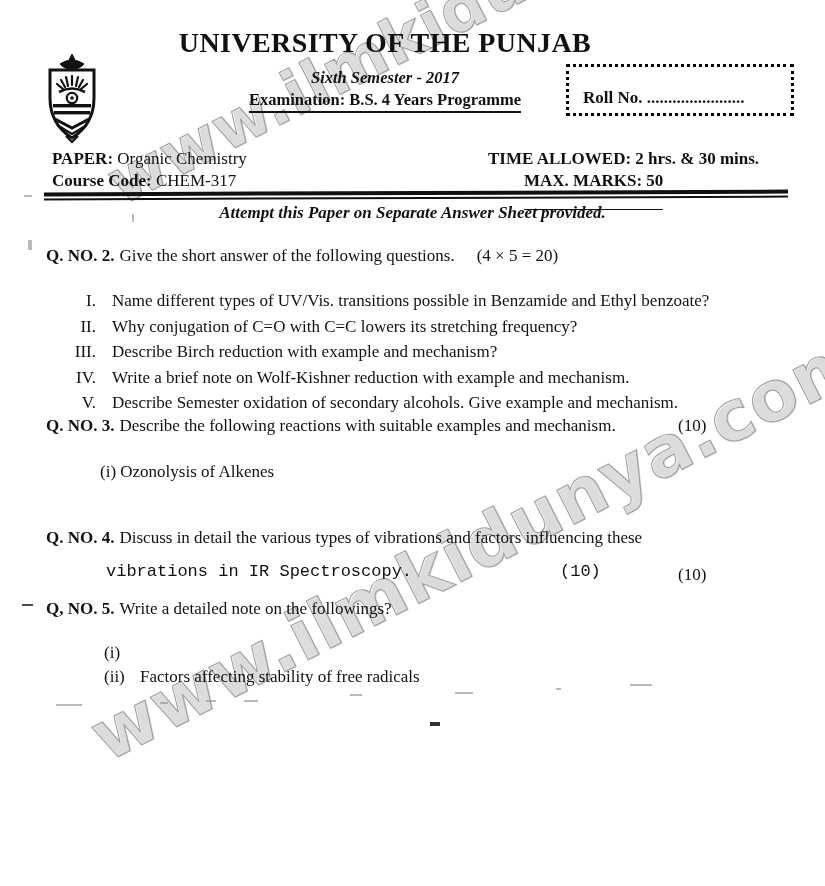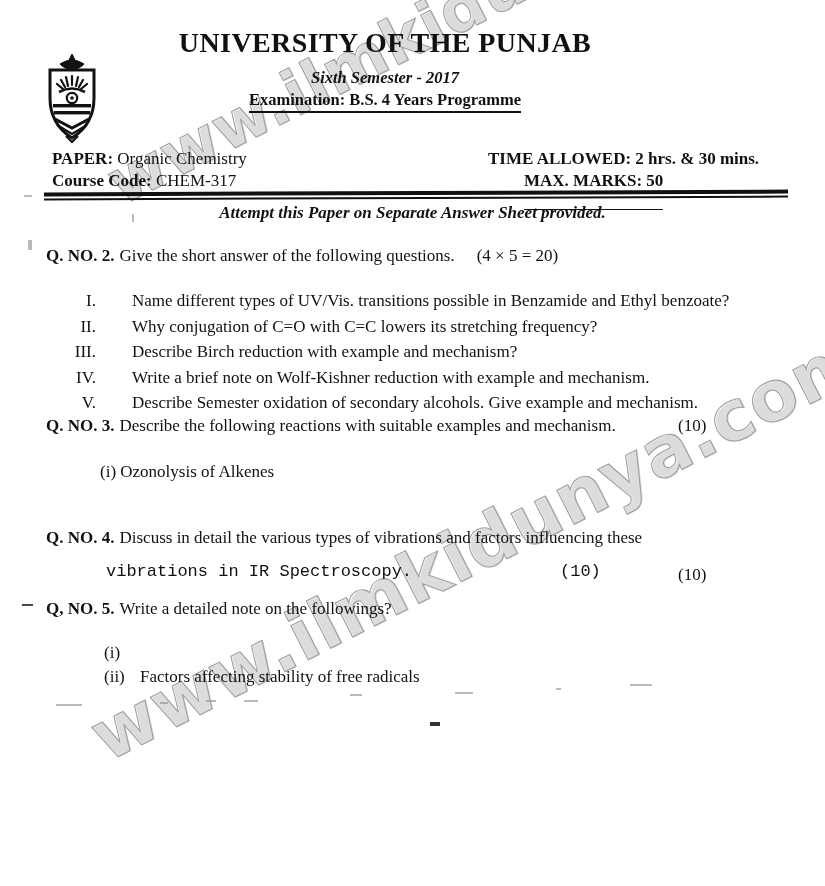--- a/index.html
+++ b/index.html
@@ -239,21 +239,21 @@
     font-size: 17px;
     line-height: 1.5;
   }
   .q2-rn {
     width: 96px;
     text-align: right;
     padding-right: 16px;
     flex: 0 0 auto;
     font-weight: 400;
   }
-  .q2-txt { flex: 1 1 auto; margin-left: 20px; }
+  .q2-txt { flex: 1 1 auto; }
 
   
   .q3-block { }
   .q3-head .q-marks {
     position: absolute;
     left: 678px;
   }
   .q3-subs {
     margin-top: 26px;
     padding-left: 100px;
@@ -379,20 +379,23 @@
           </g>
         </svg>
       </div>
 
       <div class="title-block">
         <div class="uni-title">UNIVERSITY OF THE PUNJAB</div>
         <div class="semester-line">Sixth Semester - 2017</div>
         <div><span class="exam-line">Examination: B.S. 4 Years Programme</span></div>
       </div>
 
+      <div class="rollno-box">
+        <span class="rollno-text">Roll No. .......................</span>
+      </div>
     </div>
 
     <div class="meta">
       <div class="meta-left">
         <div class="meta-row">
           <span class="lbl">PAPER:</span>
           <span class="val">Organic Chemistry</span>
         </div>
         <div class="meta-row">
           <span class="underline-code">

